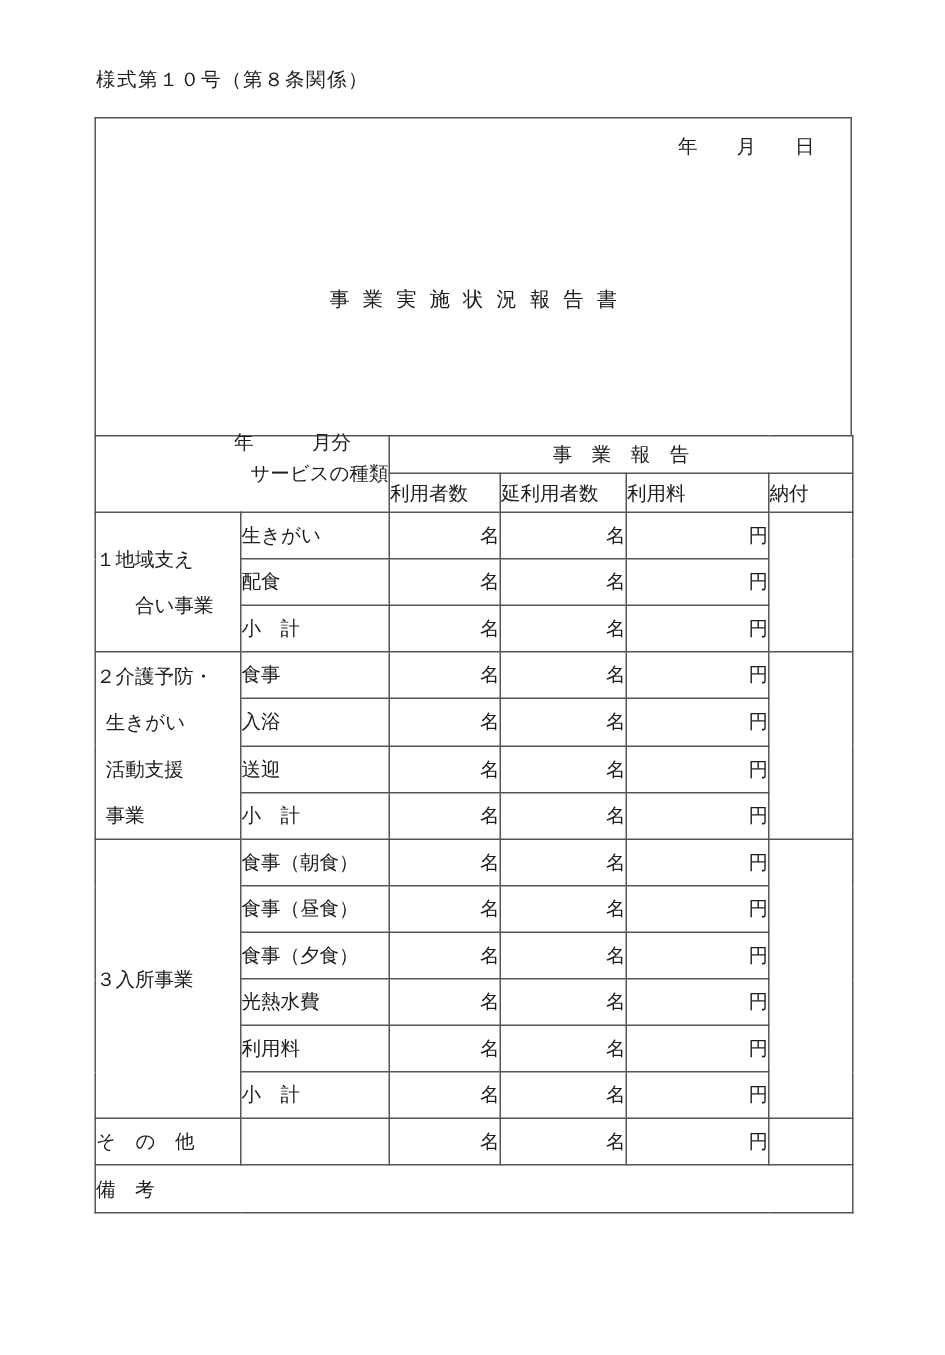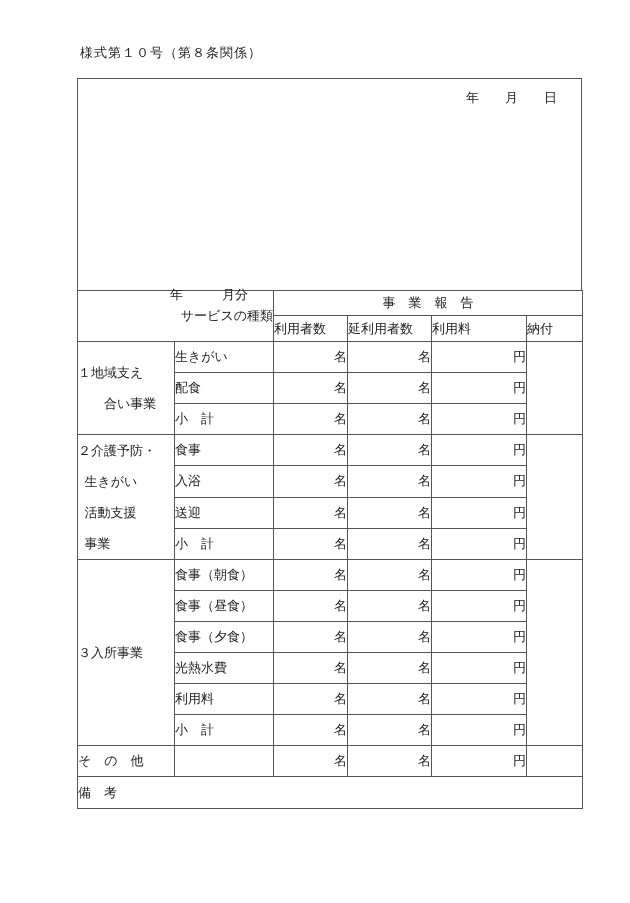--- a/index.html
+++ b/index.html
@@ -3,25 +3,25 @@
 <meta charset="utf-8">
 <style>
   html,body{margin:0;padding:0;}
   body{
     width:630px;height:903px;background:#ffffff;position:relative;
     font-family:"Liberation Serif","DejaVu Serif",serif;
     color:#1c1c1c;
     -webkit-font-smoothing:antialiased;
   }
   .form-number{
-    position:absolute;left:80px;top:44px;
+    position:absolute;left:64px;top:44px;
     font-size:13px;letter-spacing:1px;
   }
   .doc-wrap{
-    position:absolute;left:77px;top:78px;width:505px;
+    position:absolute;left:63px;top:78px;width:505px;
   }
   .letter-box{
     position:relative;box-sizing:border-box;
     width:505px;height:212px;
     border:1px solid #555;border-bottom:none;
     font-size:13px;
   }
   .date-line{position:absolute;top:10px;right:24px;}
   .addressee{position:absolute;top:53px;left:32px;}
   .report-title{
@@ -59,20 +59,21 @@
 </style>
 </head>
 <body>
 
 <div class="form-number">様式第１０号（第８条関係）</div>
 
 <div class="doc-wrap">
 
   <div class="letter-box">
     <div class="date-line">年　　月　　日</div>
+    <div class="report-title">事業実施状況報告書</div>
     <div class="period">年　　　月分</div>
   </div>
 
   <table class="report">
     <colgroup>
       <col style="width:97px">
         <col style="width:99px">
         <col style="width:74px">
       <col style="width:84px">
         <col style="width:95px">

